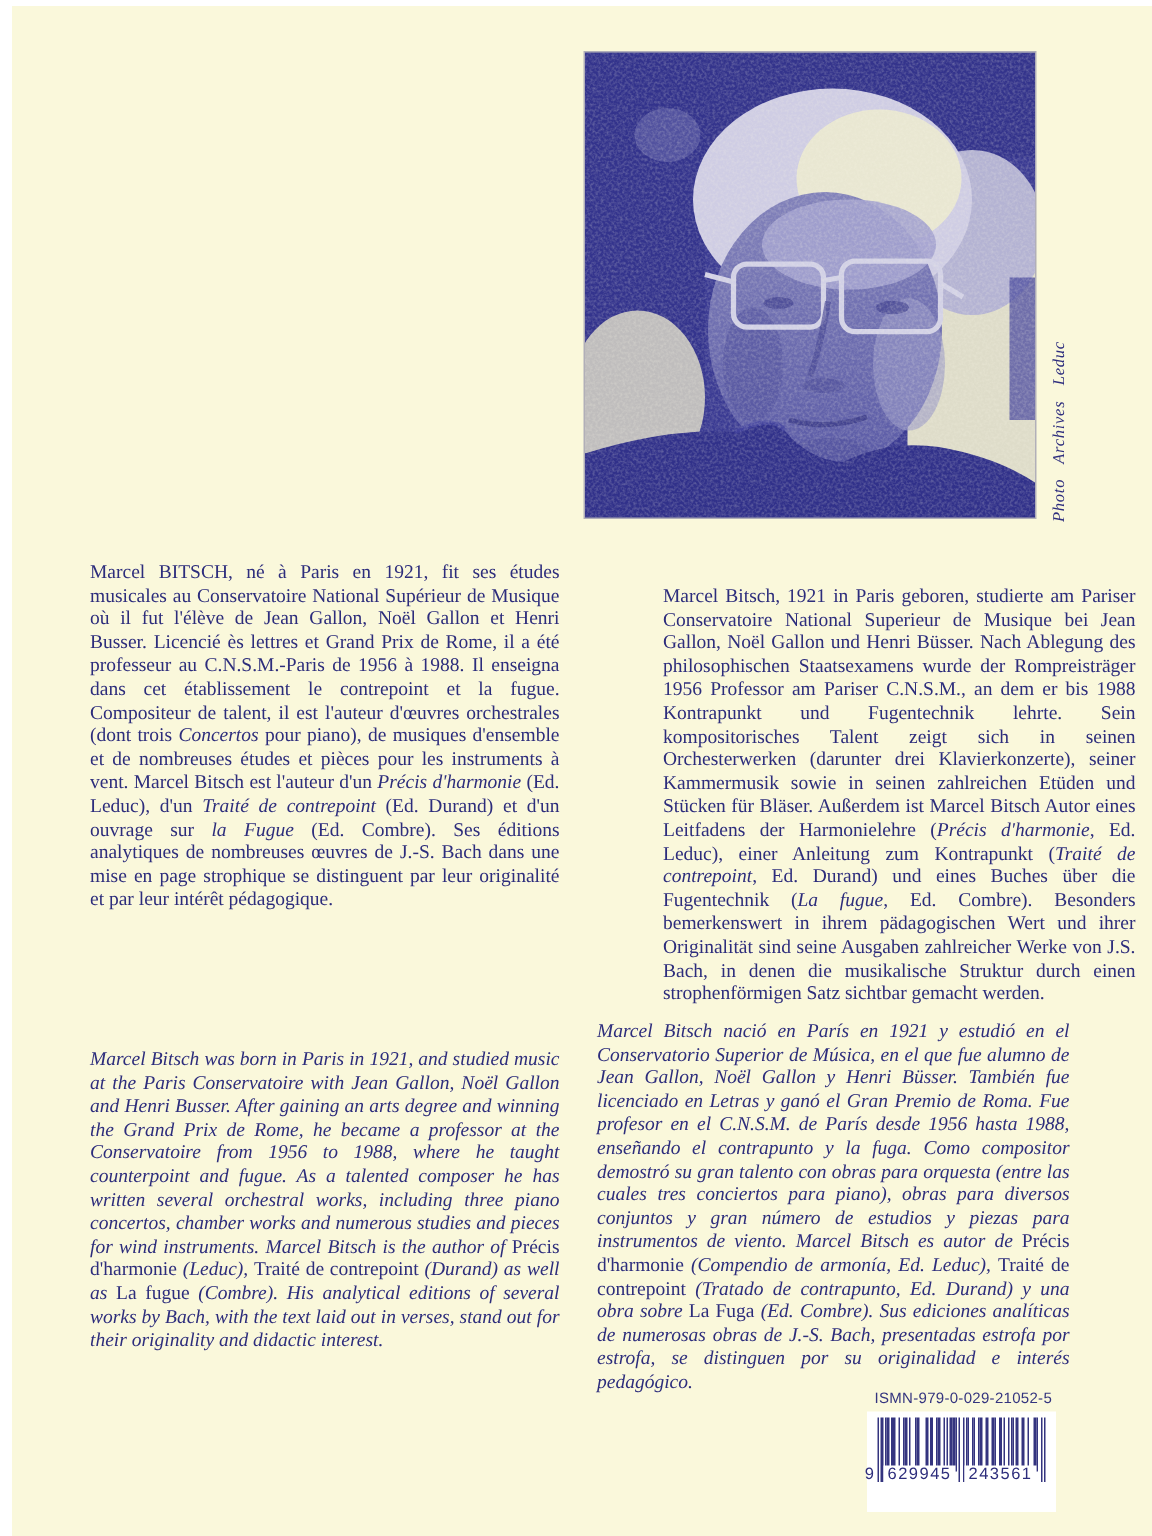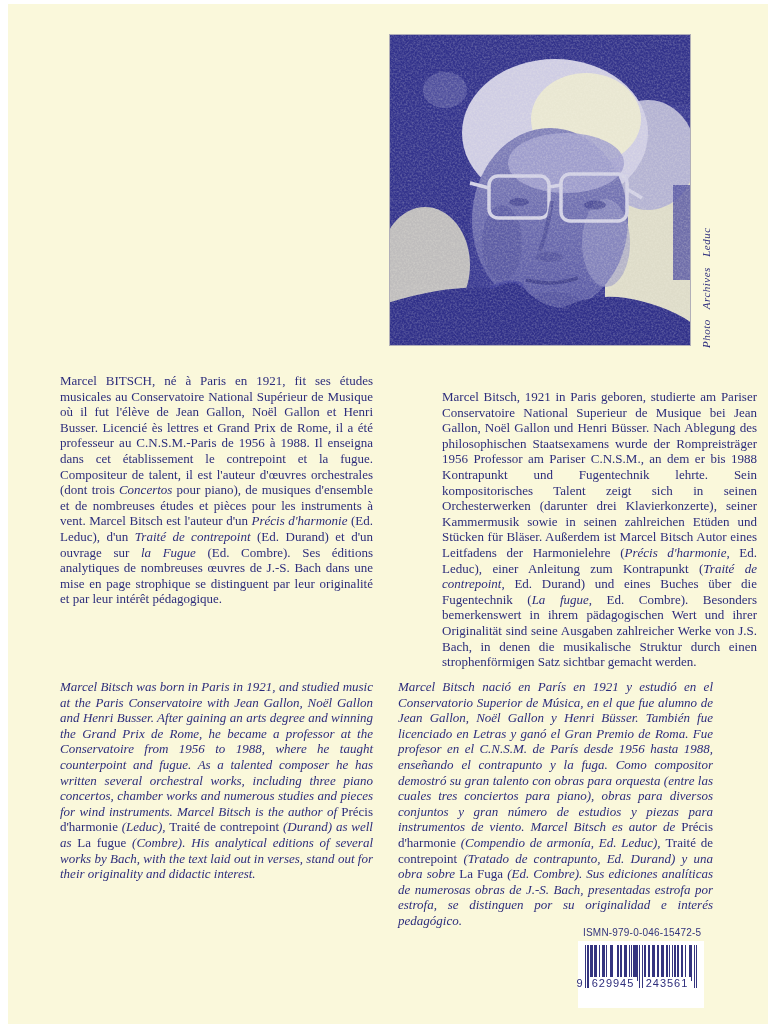--- a/index.html
+++ b/index.html
@@ -18,21 +18,21 @@
   .photo-credit{position:absolute;left:700px;top:348px;transform:rotate(-90deg);
                 transform-origin:0 0;white-space:nowrap;font-style:italic;
                 font-size:11px;letter-spacing:.5px;word-spacing:7px;color:#2e2e7e;}
 
   
   .bio{position:absolute;font-size:13px;line-height:15.6px;text-align:justify;
        color:#2d2d7c;}
   .bio .it{font-style:italic;}
   .bio-fr{left:60px;top:360px;width:313px;}
   .bio-de{left:398px;top:376px;width:315px;margin-left:44px;}
-  .bio-en{left:60px;top:666px;width:313px;font-style:italic;}
+  .bio-en{left:60px;top:685px;width:313px;font-style:italic;}
   .bio-es{left:398px;top:666px;width:315px;font-style:italic;}
   .bio-en .rm,.bio-es .rm{font-style:normal;}
 
   
   .barcode-wrap{position:absolute;left:578px;top:927px;width:132px;height:86px;}
   .ismn{font-family:"Liberation Sans", sans-serif;font-size:10px;letter-spacing:.2px;
         color:#34347f;margin-left:5px;}
   .plate{position:absolute;left:0;top:14px;width:126px;height:67px;background:#ffffff;}
   .bars{position:absolute;left:7px;top:18px;width:112px;height:46px;}
   .bar{position:absolute;top:0;height:36px;background:#34347f;}
@@ -106,21 +106,21 @@
   </div>
 
   <div class="photo-credit">Photo Archives Leduc</div>
 
   <p class="bio bio-fr"><span class="rm">Marcel BITSCH, né à Paris en 1921, fit ses études musicales au Conservatoire National Supérieur de Musique où il fut l'élève de Jean Gallon, Noël Gallon et Henri Busser. Licencié ès lettres et Grand Prix de Rome, il a été professeur au C.N.S.M.-Paris de 1956 à 1988. Il enseigna dans cet établissement le contrepoint et la fugue. Compositeur de talent, il est l'auteur d'œuvres orchestrales (dont trois </span><span class="it">Concertos</span><span class="rm"> pour piano), de musiques d'ensemble et de nombreuses études et pièces pour les instruments à vent. Marcel Bitsch est l'auteur d'un </span><span class="it">Précis d'harmonie</span><span class="rm"> (Ed. Leduc), d'un </span><span class="it">Traité de contrepoint</span><span class="rm"> (Ed. Durand) et d'un ouvrage sur </span><span class="it">la Fugue</span><span class="rm"> (Ed. Combre). Ses éditions analytiques de nombreuses œuvres de J.-S. Bach dans une mise en page strophique se distinguent par leur originalité et par leur intérêt pédagogique.</span></p>
   <p class="bio bio-de"><span class="rm">Marcel Bitsch, 1921 in Paris geboren, studierte am Pariser Conservatoire National Superieur de Musique bei Jean Gallon, Noël Gallon und Henri Büsser. Nach Ablegung des philosophischen Staatsexamens wurde der Rompreisträger 1956 Professor am Pariser C.N.S.M., an dem er bis 1988 Kontrapunkt und Fugentechnik lehrte. Sein kompositorisches Talent zeigt sich in seinen Orchesterwerken (darunter drei Klavierkonzerte), seiner Kammermusik sowie in seinen zahlreichen Etüden und Stücken für Bläser. Außerdem ist Marcel Bitsch Autor eines Leitfadens der Harmonielehre (</span><span class="it">Précis d'harmonie</span><span class="rm">, Ed. Leduc), einer Anleitung zum Kontrapunkt (</span><span class="it">Traité de contrepoint</span><span class="rm">, Ed. Durand) und eines Buches über die Fugentechnik (</span><span class="it">La fugue</span><span class="rm">, Ed. Combre). Besonders bemerkenswert in ihrem pädagogischen Wert und ihrer Originalität sind seine Ausgaben zahlreicher Werke von J.S. Bach, in denen die musikalische Struktur durch einen strophenförmigen Satz sichtbar gemacht werden.</span></p>
   <p class="bio bio-en"><span class="it">Marcel Bitsch was born in Paris in 1921, and studied music at the Paris Conservatoire with Jean Gallon, Noël Gallon and Henri Busser. After gaining an arts degree and winning the Grand Prix de Rome, he became a professor at the Conservatoire from 1956 to 1988, where he taught counterpoint and fugue. As a talented composer he has written several orchestral works, including three piano concertos, chamber works and numerous studies and pieces for wind instruments. Marcel Bitsch is the author of </span><span class="rm">Précis d'harmonie</span><span class="it"> (Leduc), </span><span class="rm">Traité de contrepoint</span><span class="it"> (Durand) as well as </span><span class="rm">La fugue</span><span class="it"> (Combre). His analytical editions of several works by Bach, with the text laid out in verses, stand out for their originality and didactic interest.</span></p>
   <p class="bio bio-es"><span class="it">Marcel Bitsch nació en París en 1921 y estudió en el Conservatorio Superior de Música, en el que fue alumno de Jean Gallon, Noël Gallon y Henri Büsser. También fue licenciado en Letras y ganó el Gran Premio de Roma. Fue profesor en el C.N.S.M. de París desde 1956 hasta 1988, enseñando el contrapunto y la fuga. Como compositor demostró su gran talento con obras para orquesta (entre las cuales tres conciertos para piano), obras para diversos conjuntos y gran número de estudios y piezas para instrumentos de viento. Marcel Bitsch es autor de </span><span class="rm">Précis d'harmonie</span><span class="it"> (Compendio de armonía, Ed. Leduc), </span><span class="rm">Traité de contrepoint</span><span class="it"> (Tratado de contrapunto, Ed. Durand) y una obra sobre </span><span class="rm">La Fuga</span><span class="it"> (Ed. Combre). Sus ediciones analíticas de numerosas obras de J.-S. Bach, presentadas estrofa por estrofa, se distinguen por su originalidad e interés pedagógico.</span></p>
 
   <div class="barcode-wrap">
-    <div class="ismn">ISMN-979-0-046-15472-5</div>
+    <div class="ismn">ISMN-979-0-029-21052-5</div>
     <div class="plate"></div>
     <div class="bars">
         <div class="bar tall" style="left: 0px; width: 1.18px;"></div>
         <div class="bar tall" style="left: 2.36px; width: 1.18px;"></div>
         <div class="bar" style="left: 4.72px; width: 1.18px;"></div>
         <div class="bar" style="left: 5.9px; width: 1.18px;"></div>
         <div class="bar" style="left: 7.08px; width: 1.18px;"></div>
         <div class="bar" style="left: 9.44px; width: 1.18px;"></div>
         <div class="bar" style="left: 10.62px; width: 1.18px;"></div>
         <div class="bar" style="left: 14.16px; width: 1.18px;"></div>

